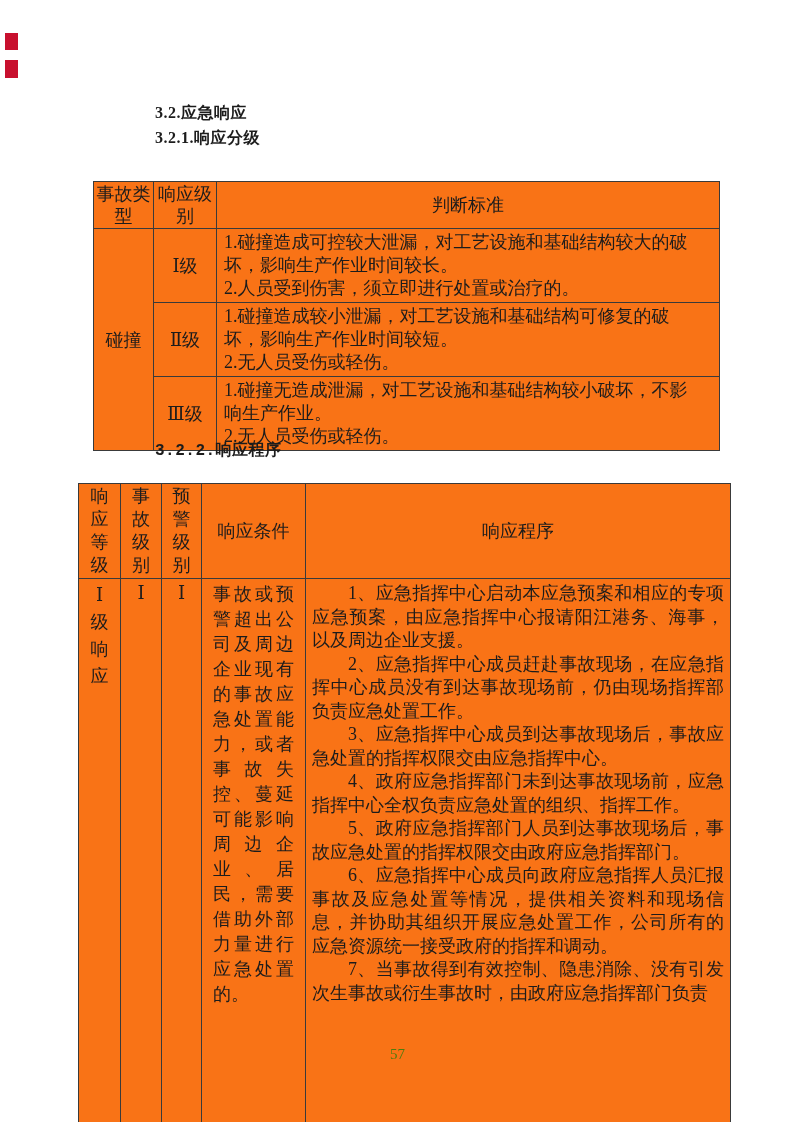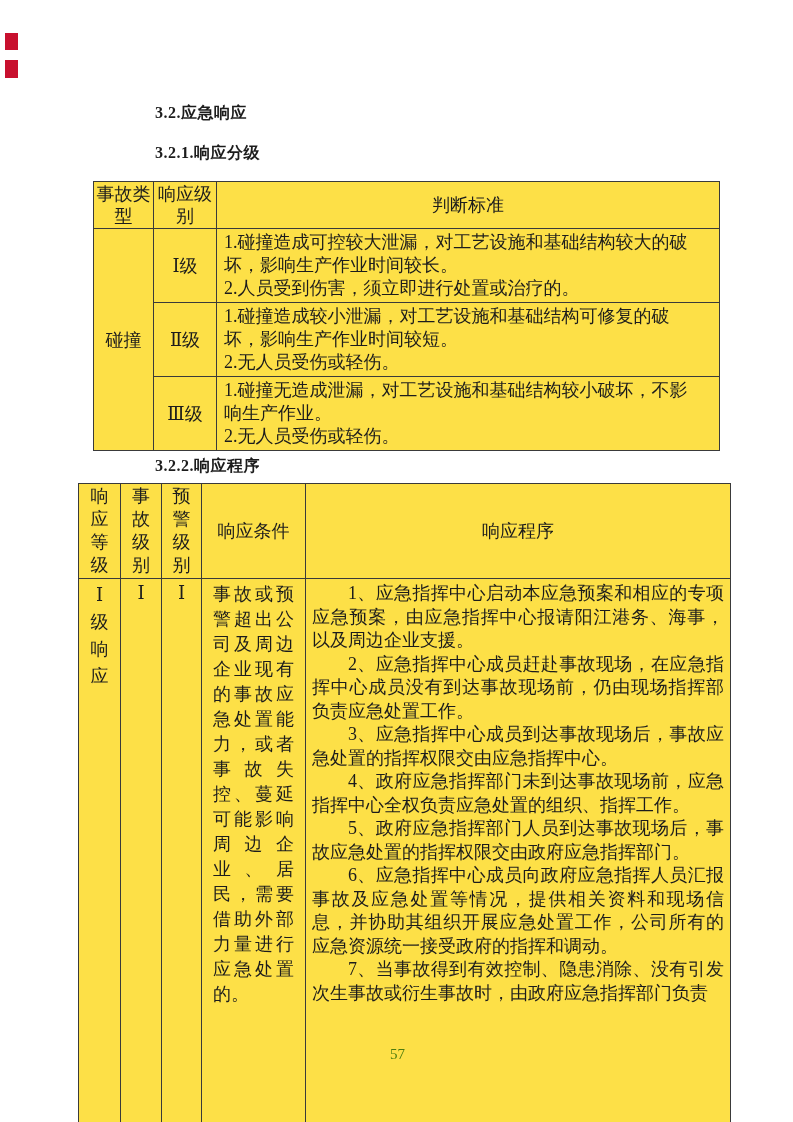--- a/index.html
+++ b/index.html
@@ -6,23 +6,23 @@
   body{
     width:793px;height:1122px;position:relative;background:#ffffff;
     font-family:"Liberation Serif","DejaVu Serif",serif;
     color:#1c1c1c;overflow:hidden;
   }
   .red-mark{position:absolute;left:5px;width:13px;background:#c8102e;}
   .mark1{top:33px;height:17px;}
   .mark2{top:60px;height:18px;}
   .heading{position:absolute;left:155px;margin:0;font-size:16px;font-weight:bold;letter-spacing:0.5px;white-space:nowrap;}
   .h-sec{top:103px;}
-  .h-sub1{top:143px;}
-  .h-sub2{top:456px;}
-  table{border-collapse:collapse;table-layout:fixed;position:absolute;background:#fde047;}
+  .h-sub1{top:128px;}
+  .h-sub2{top:440px;font-family:Liberation Mono, monospace;}
+  table{border-collapse:collapse;table-layout:fixed;position:absolute;background:#f97316;}
   td,th{border:1px solid #3a3a3a;font-weight:normal;overflow:hidden;}
   
   .t1{left:93px;top:181px;width:617px;font-size:18px;}
   .t1 th{height:44px;text-align:center;vertical-align:middle;line-height:22px;}
   .t1 .c1{width:57px;}
   .t1 .c2{width:60px;}
   .t1 .c3{width:500px;}
   .t1 td{vertical-align:middle;padding:2px 0;}
   .t1 td.center{text-align:center;}
   .t1 td.criteria{padding:2px 22px 2px 7px;line-height:23px;text-align:left;}

